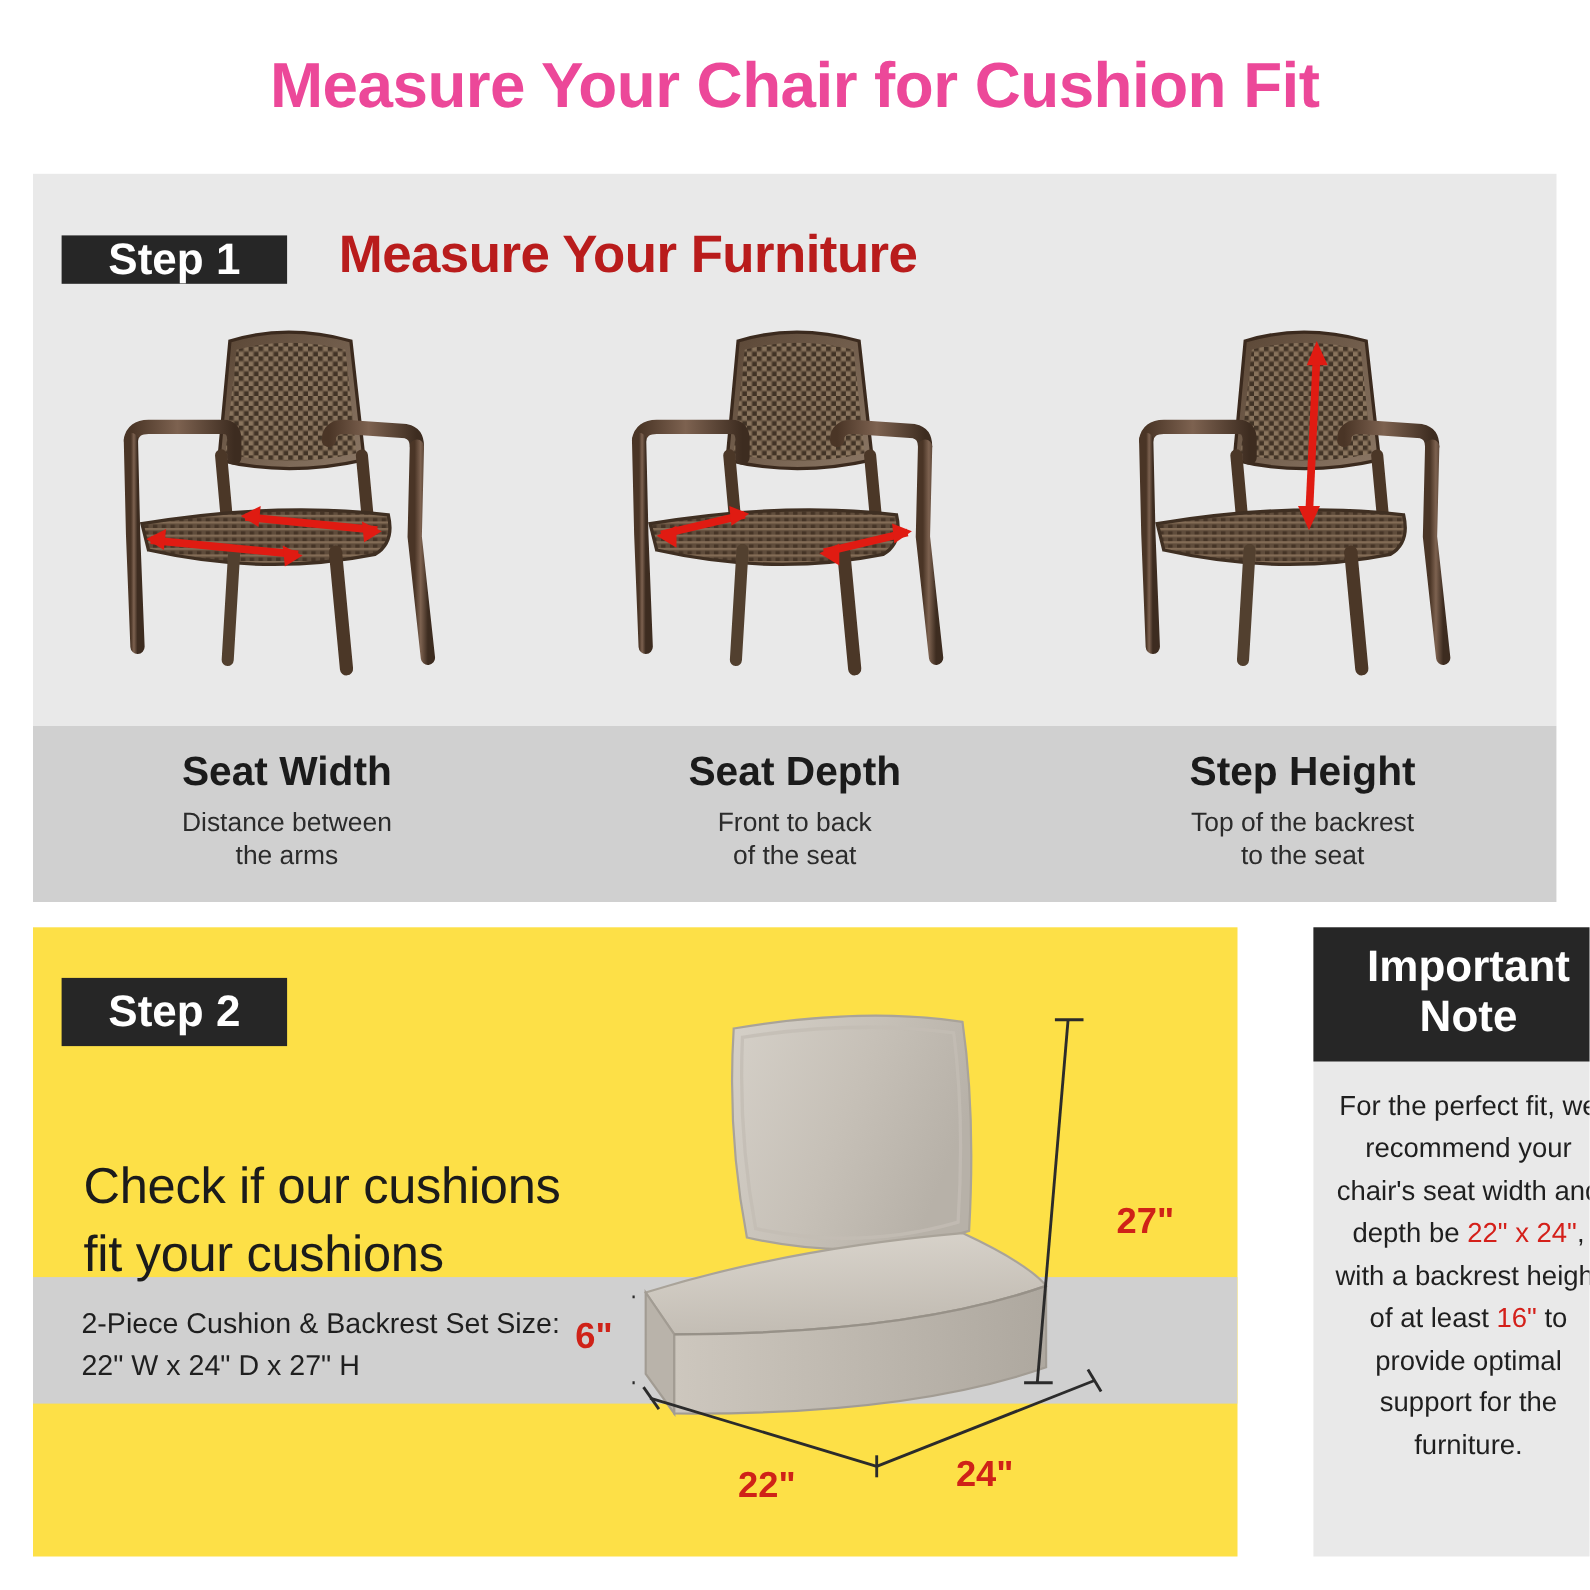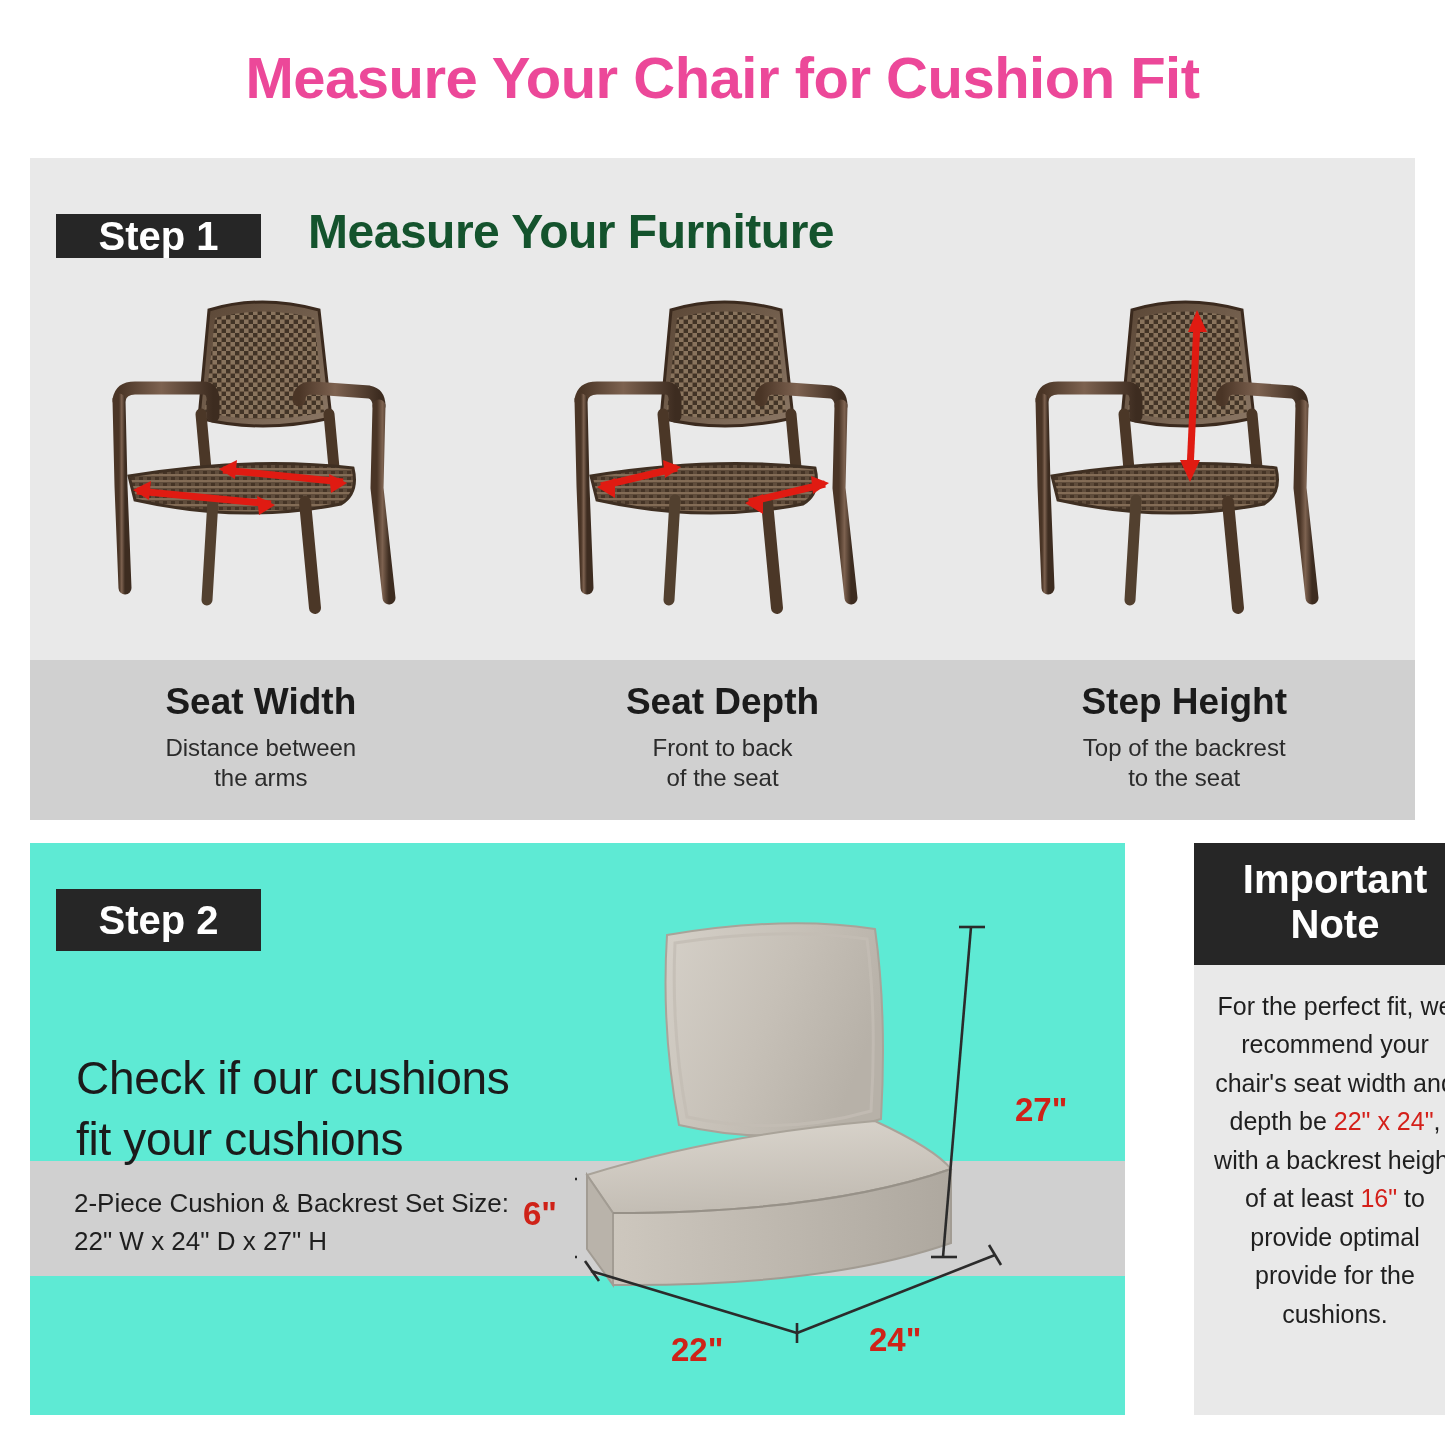--- a/index.html
+++ b/index.html
@@ -29,21 +29,21 @@
   }
   .step-badge {
     position: absolute;
     background: #262626; color: #ffffff;
     font-size: 40px; font-weight: bold;
     display: flex; align-items: center; justify-content: center;
   }
   .s1-badge { left: 26px; top: 56px; width: 205px; height: 44px; }
   .s1-heading {
     position: absolute; left: 278px; top: 46px;
-    font-size: 48px; font-weight: bold; color: #14532d;
+    font-size: 48px; font-weight: bold; color: #b91c1c;
     letter-spacing: -0.5px;
   }
 
   .chairs-row {
     position: absolute; left: 0; top: 130px; width: 1385px; height: 370px;
     display: flex;
   }
   .chair-cell { flex: 1; position: relative; }
 
   .caption-band {
@@ -54,21 +54,21 @@
   .caption-cell {
     flex: 1; text-align: center; padding-top: 22px;
   }
   .caption-title { font-size: 37px; font-weight: bold; color: #1b1b1b; line-height: 1.1; }
   .caption-sub { font-size: 24px; color: #2b2b2b; line-height: 1.28; margin-top: 10px; }
 
   
   .panel-step2 {
     position: absolute; left: 30px; top: 843px;
     width: 1095px; height: 572px;
-    background: #5eead4;
+    background: #fde047;
     overflow: hidden;
   }
   .s2-badge { left: 26px; top: 46px; width: 205px; height: 62px; }
   .s2-heading {
     position: absolute; left: 46px; top: 163px;
     width: 620px;
     font-size: 46px; font-weight: normal; color: #1b1b1b;
     line-height: 1.33; letter-spacing: -0.3px; margin-top: 42px;
   }
   .s2-band {
@@ -316,17 +316,17 @@
       <div class="dim-label" style="left:294px; top:408px;">24"</div>
     </div>
   </div>
 
   <div class="panel-note">
     <div class="note-head">
       <span>Important</span><br>
       <span>Note</span>
     </div>
     <div class="note-body">
-      <span>For the perfect fit, we recommend your chair's seat width and depth be </span><span class="red">22" x 24"</span><span>, with a backrest height of at least </span><span class="red">16"</span><span> to provide optimal provide for the cushions.</span>
+      <span>For the perfect fit, we recommend your chair's seat width and depth be </span><span class="red">22" x 24"</span><span>, with a backrest height of at least </span><span class="red">16"</span><span> to provide optimal support for the furniture.</span>
     </div>
   </div>
 
 </div>
 
 </body></html>

